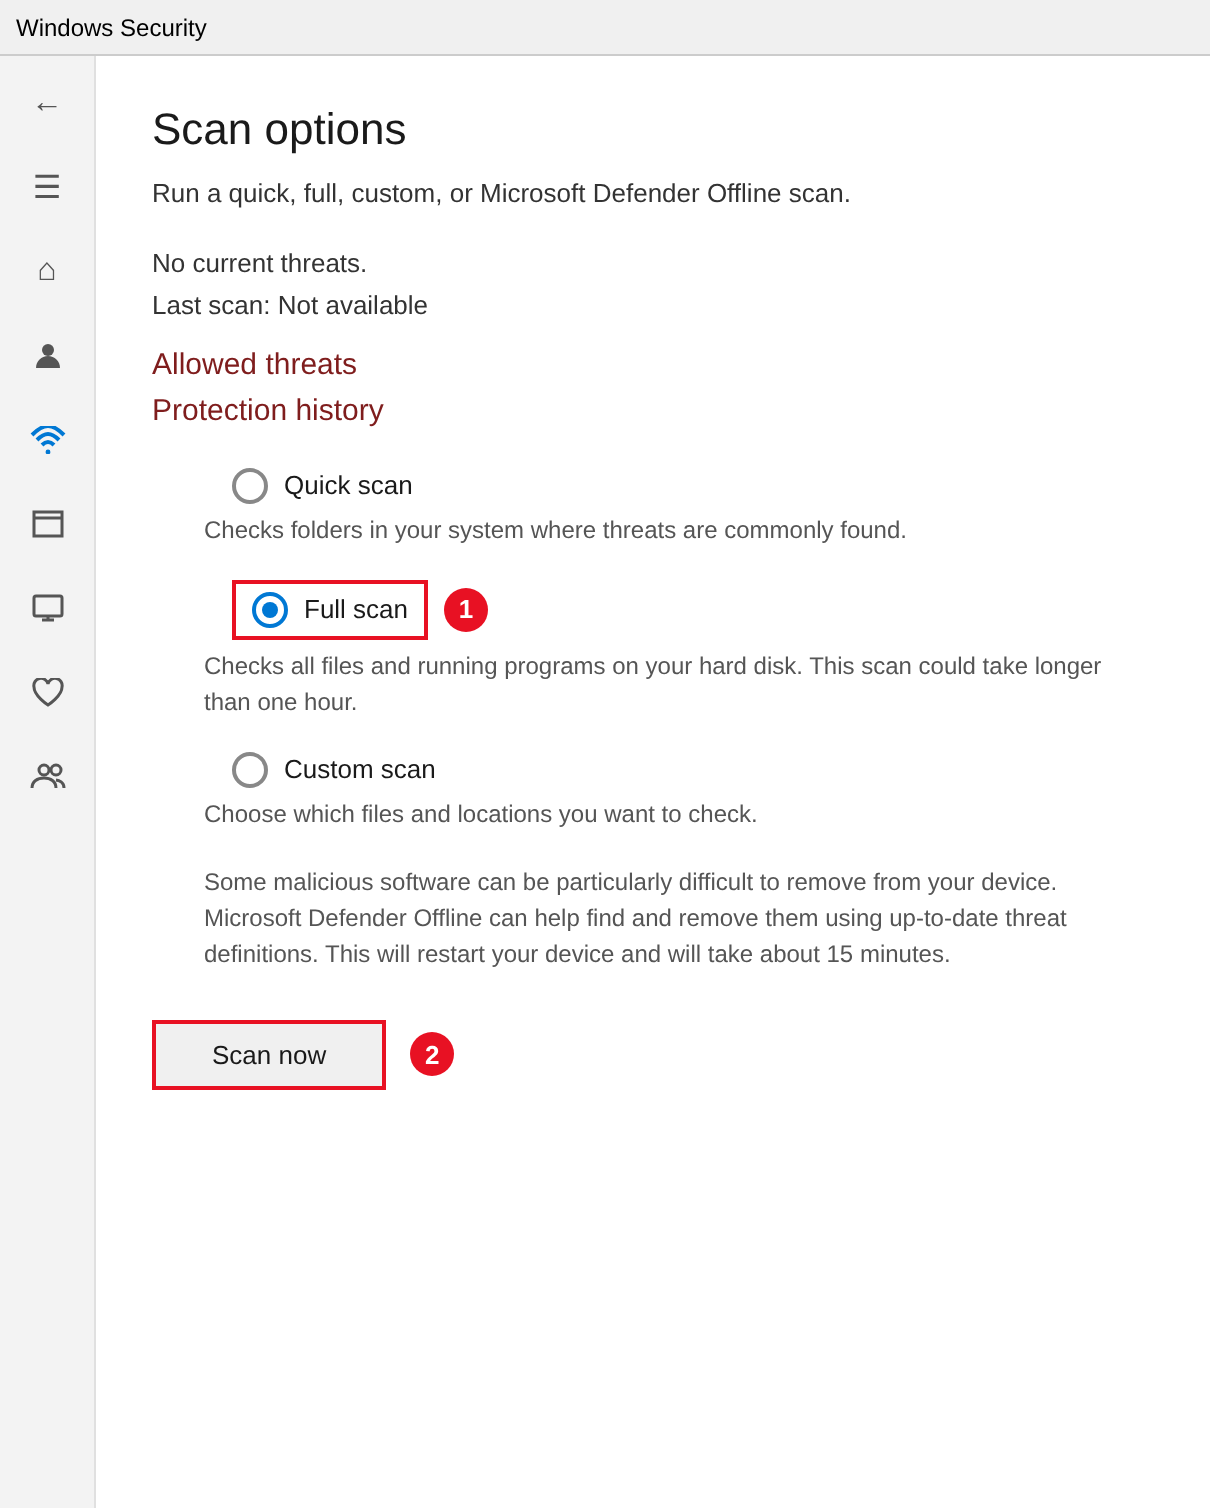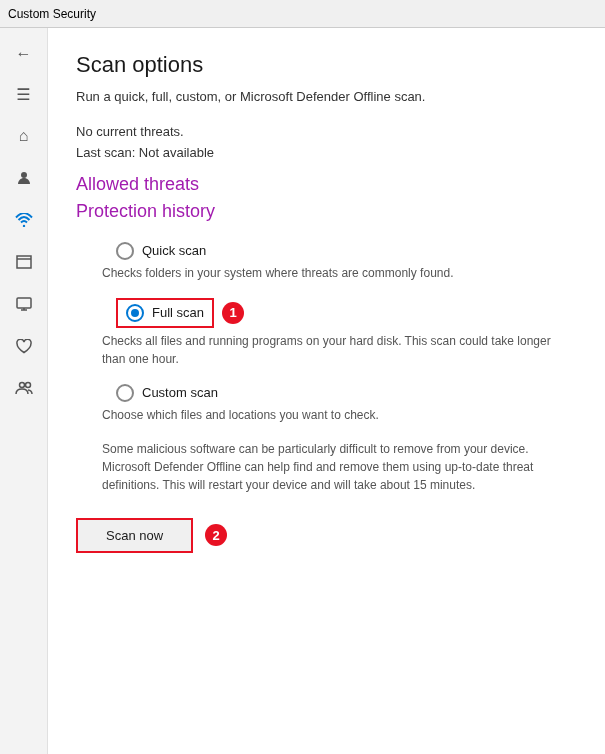--- a/index.html
+++ b/index.html
@@ -74,22 +74,22 @@
     }
     .status-section {
       margin-bottom: 8px;
     }
     .status-line {
       font-size: 13px;
       color: #333;
       line-height: 1.6;
     }
     .link-item {
-      font-size: 18px;
-      color: #a21caf;
+      font-size: 15px;
+      color: #7f1d1d;
       cursor: pointer;
       margin-bottom: 6px;
       display: block;
     }
     .scan-options-list {
       margin-top: 20px;
     }
     .scan-option {
       margin-bottom: 16px;
     }
@@ -169,21 +169,21 @@
       font-size: 13px;
       color: #1a1a1a;
       cursor: pointer;
       font-family: 'Segoe UI', Arial, sans-serif;
     }
   </style>
 </head>
 <body>
 
 <div class="title-bar">
-  <span class="title-bar-text">Custom Security</span>
+  <span class="title-bar-text">Windows Security</span>
 </div>
 
 <div class="main-layout">
   <div class="sidebar">
     <div class="sidebar-icon">←</div>
     <div class="sidebar-icon">☰</div>
     <div class="sidebar-icon">⌂</div>
     <div class="sidebar-icon">
       <svg width="16" height="16" viewBox="0 0 16 16" fill="#555">
           <circle cx="8" cy="5" r="3"></circle>

